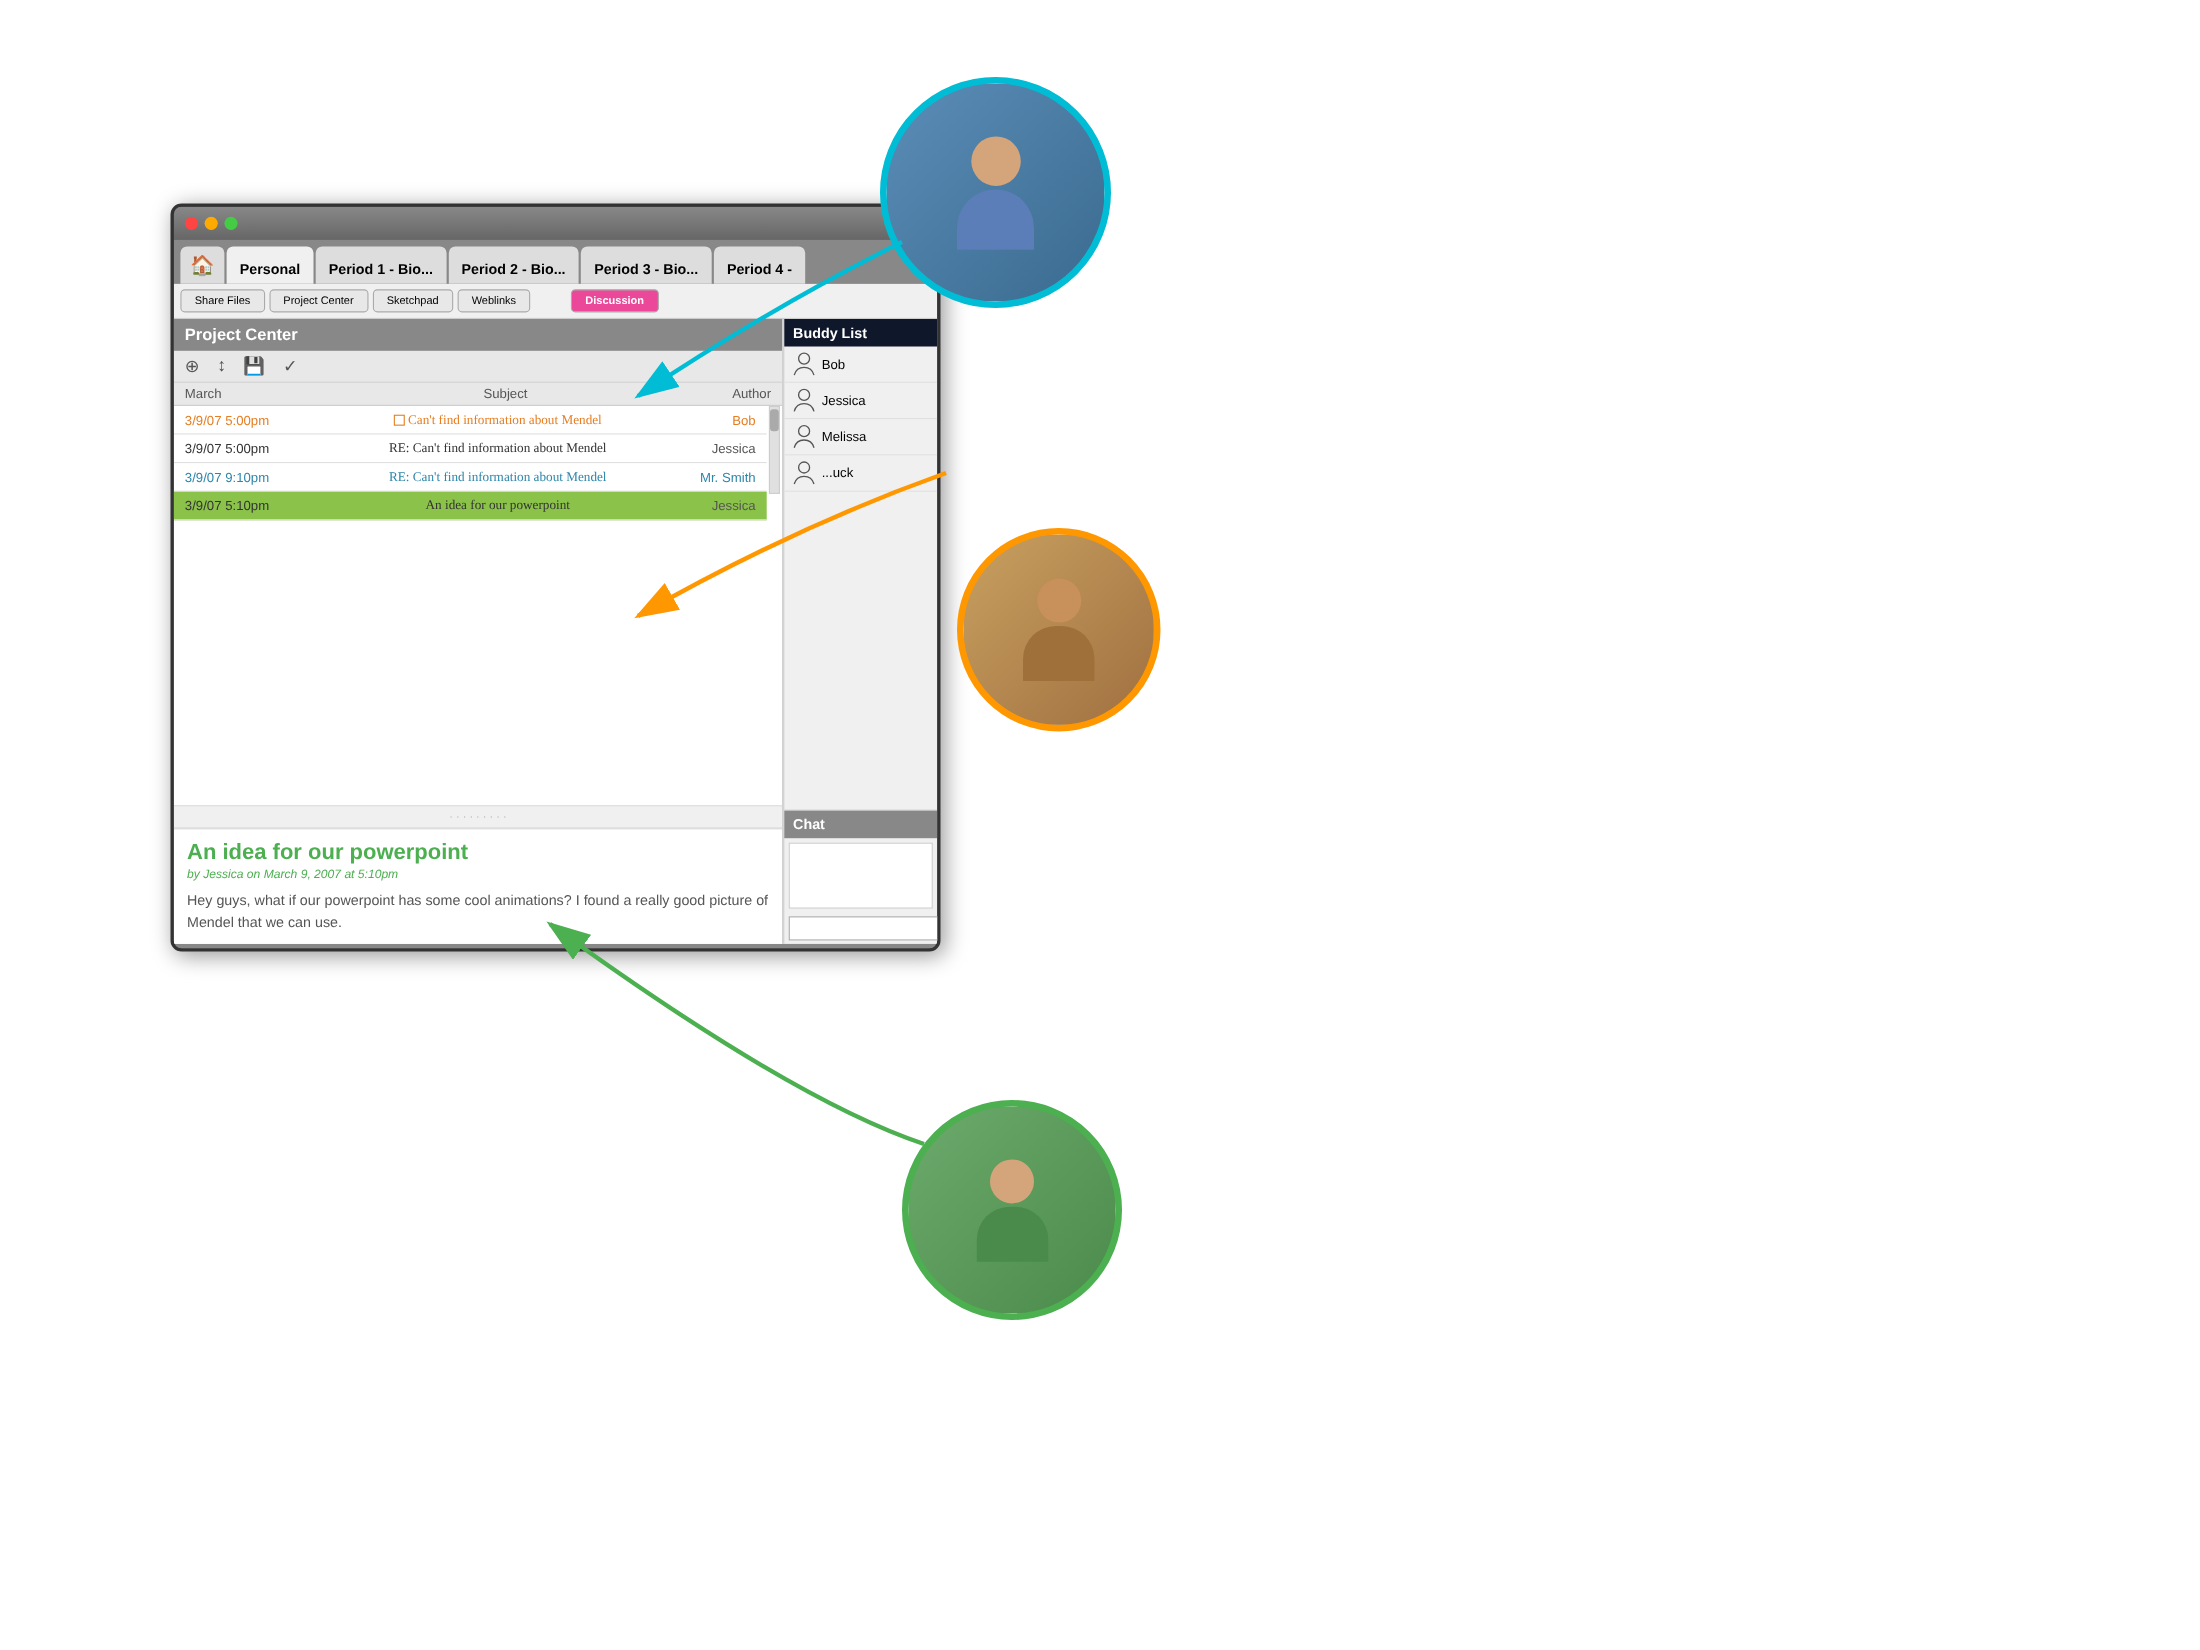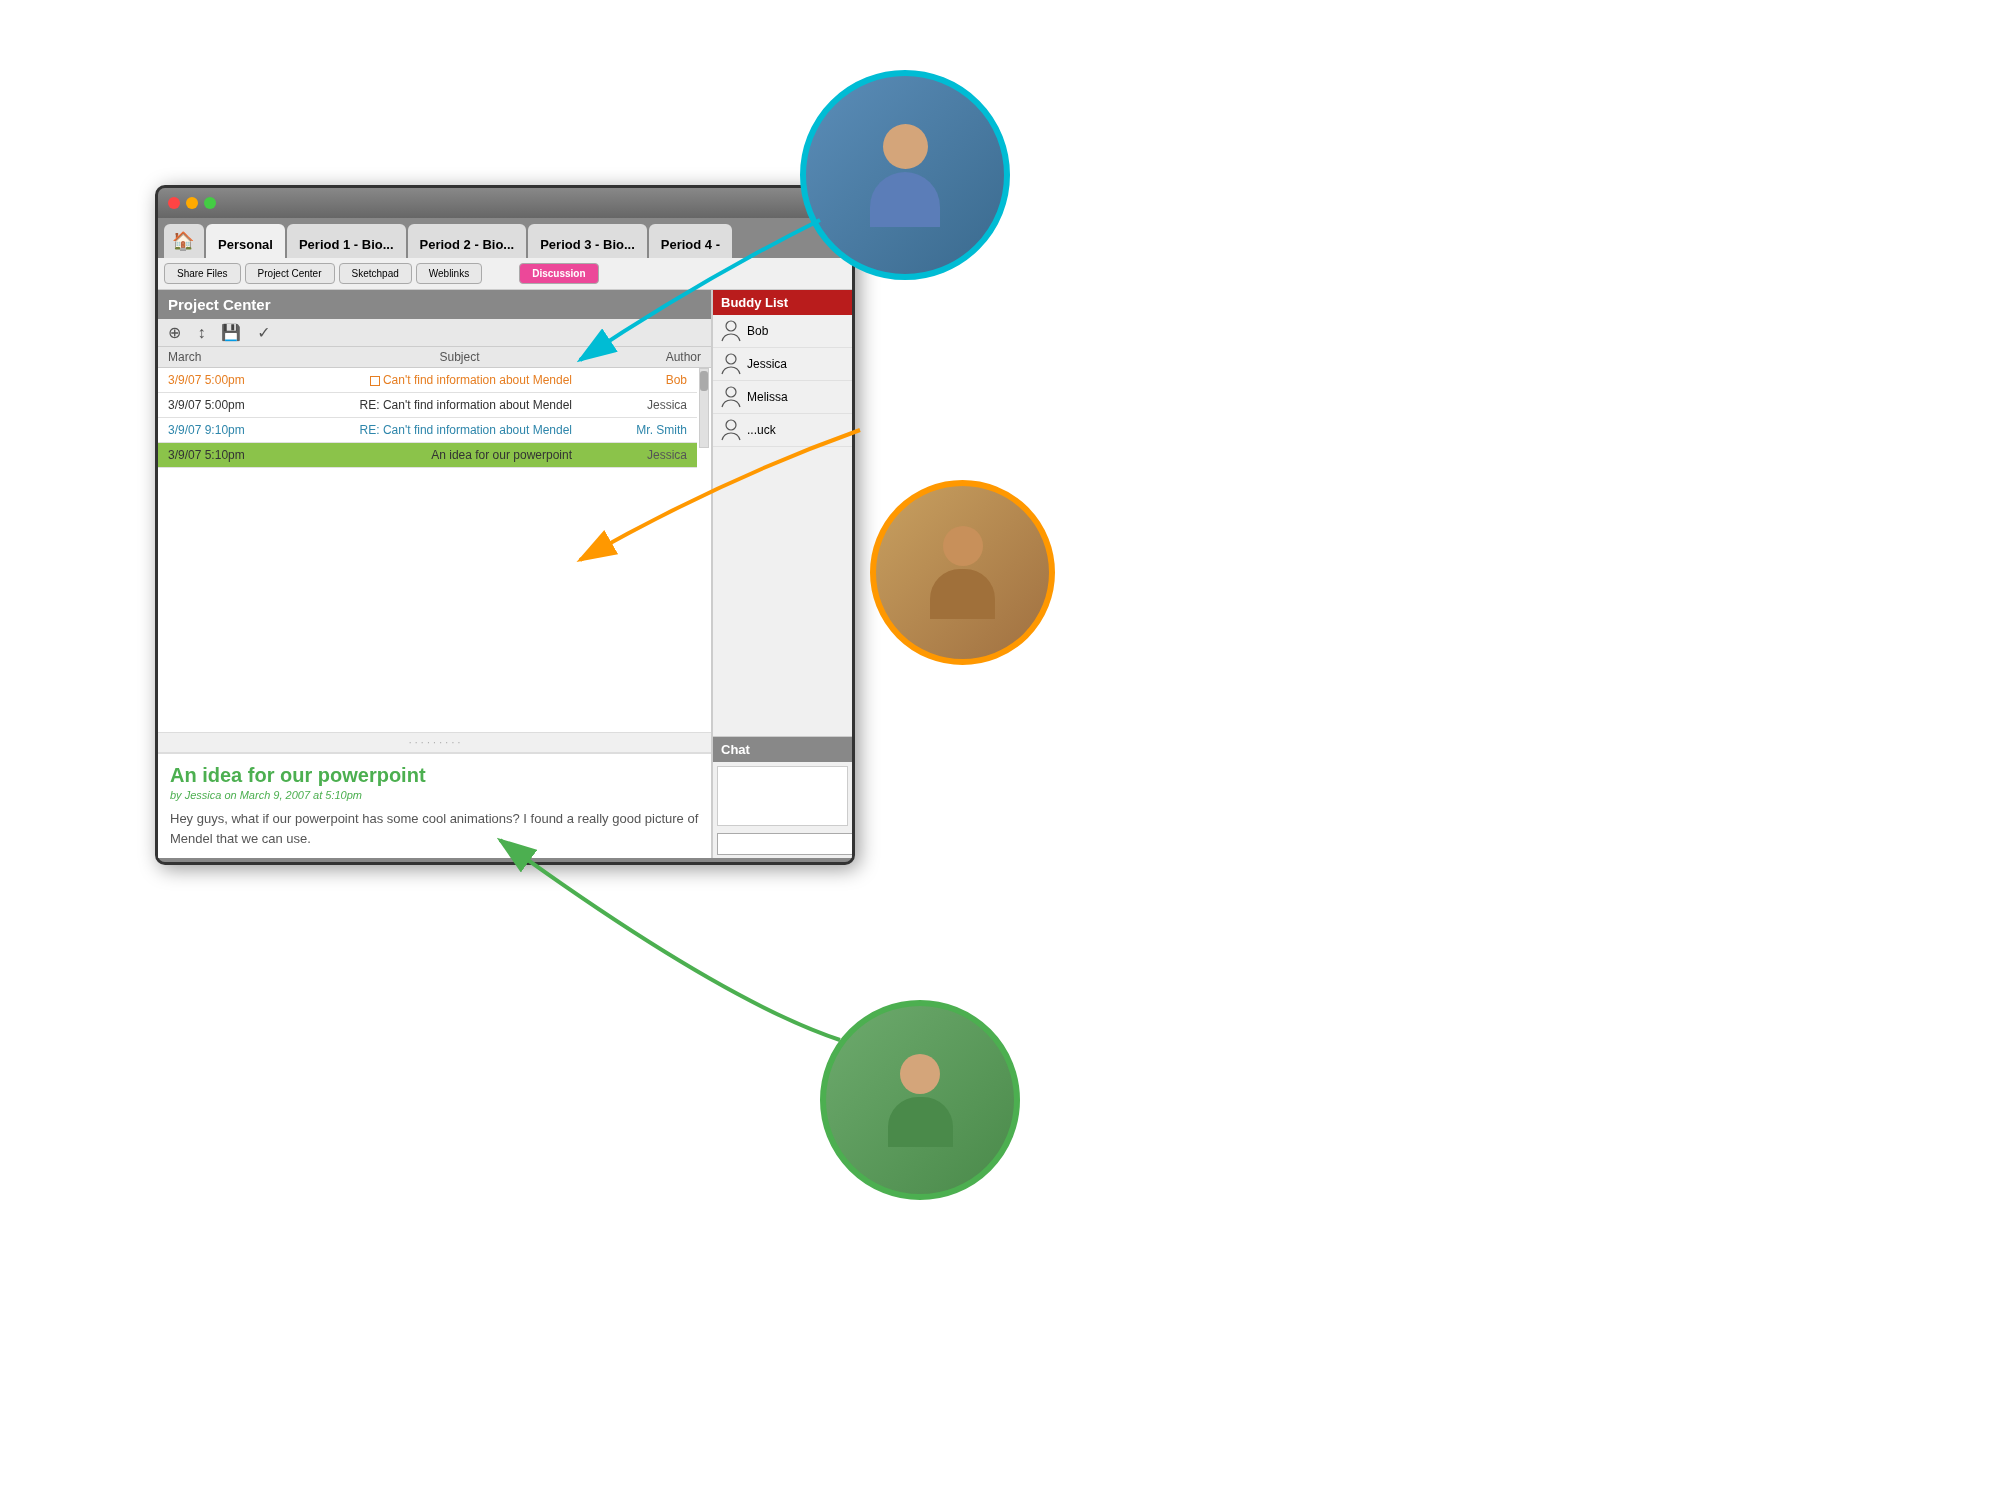--- a/index.html
+++ b/index.html
@@ -167,21 +167,21 @@
     }
 
     .table-row.highlighted {
       background: #8BC34A;
     }
 
     .date-col { color: #333; }
     .date-col.orange { color: #E67E22; }
     .date-col.blue { color: #2E86AB; }
 
-    .subject-col { color: #333; text-align: right; }
+    .subject-col { color: #333; text-align: center; font-family: Liberation Serif, serif; }
     .subject-col.orange { color: #E67E22; }
     .subject-col.blue { color: #2E86AB; }
 
     .author-col { color: #555; text-align: right; }
     .author-col.orange { color: #E67E22; }
     .author-col.blue { color: #2E86AB; }
 
     
     .post-detail {
       padding: 10px 12px;
@@ -222,21 +222,21 @@
     
     .right-panel {
       width: 140px;
       background: #f0f0f0;
       border-left: 1px solid #ccc;
       display: flex;
       flex-direction: column;
     }
 
     .buddy-list-header {
-      background: #b91c1c;
+      background: #0f172a;
       color: #fff;
       font-size: 13px;
       font-weight: bold;
       padding: 5px 8px;
     }
 
     .buddy-item {
       display: flex;
       align-items: center;
       padding: 5px 8px;

